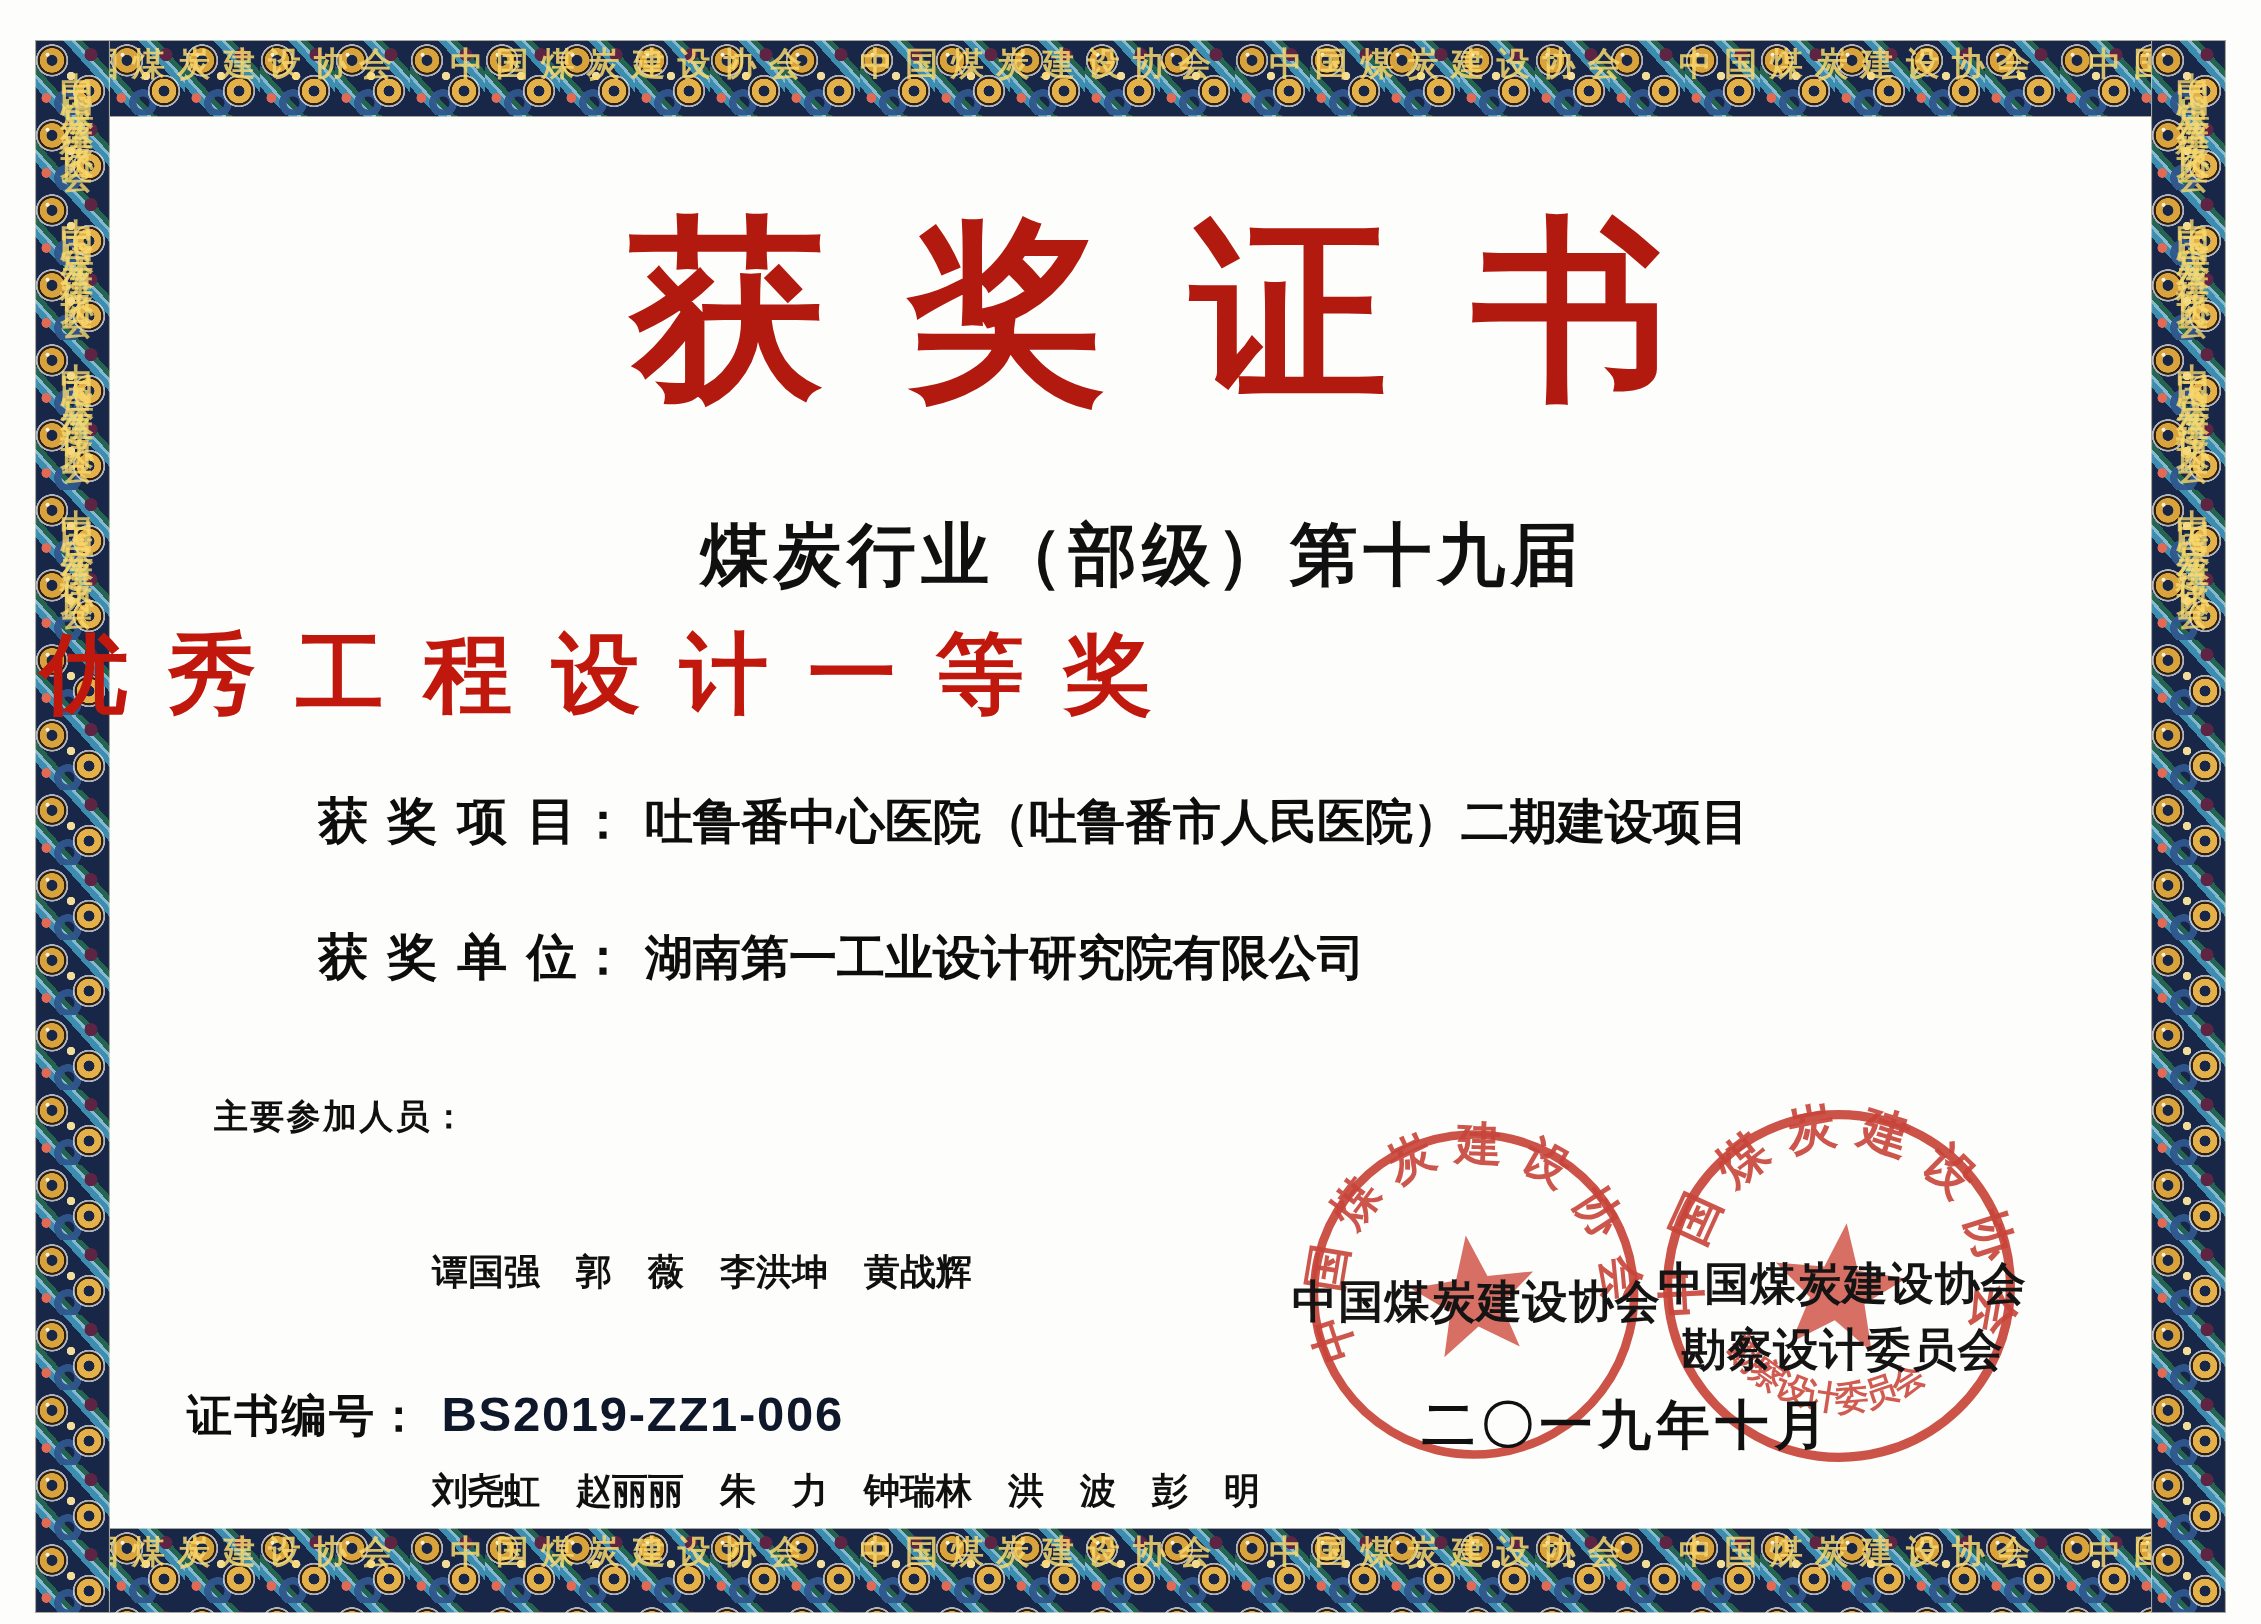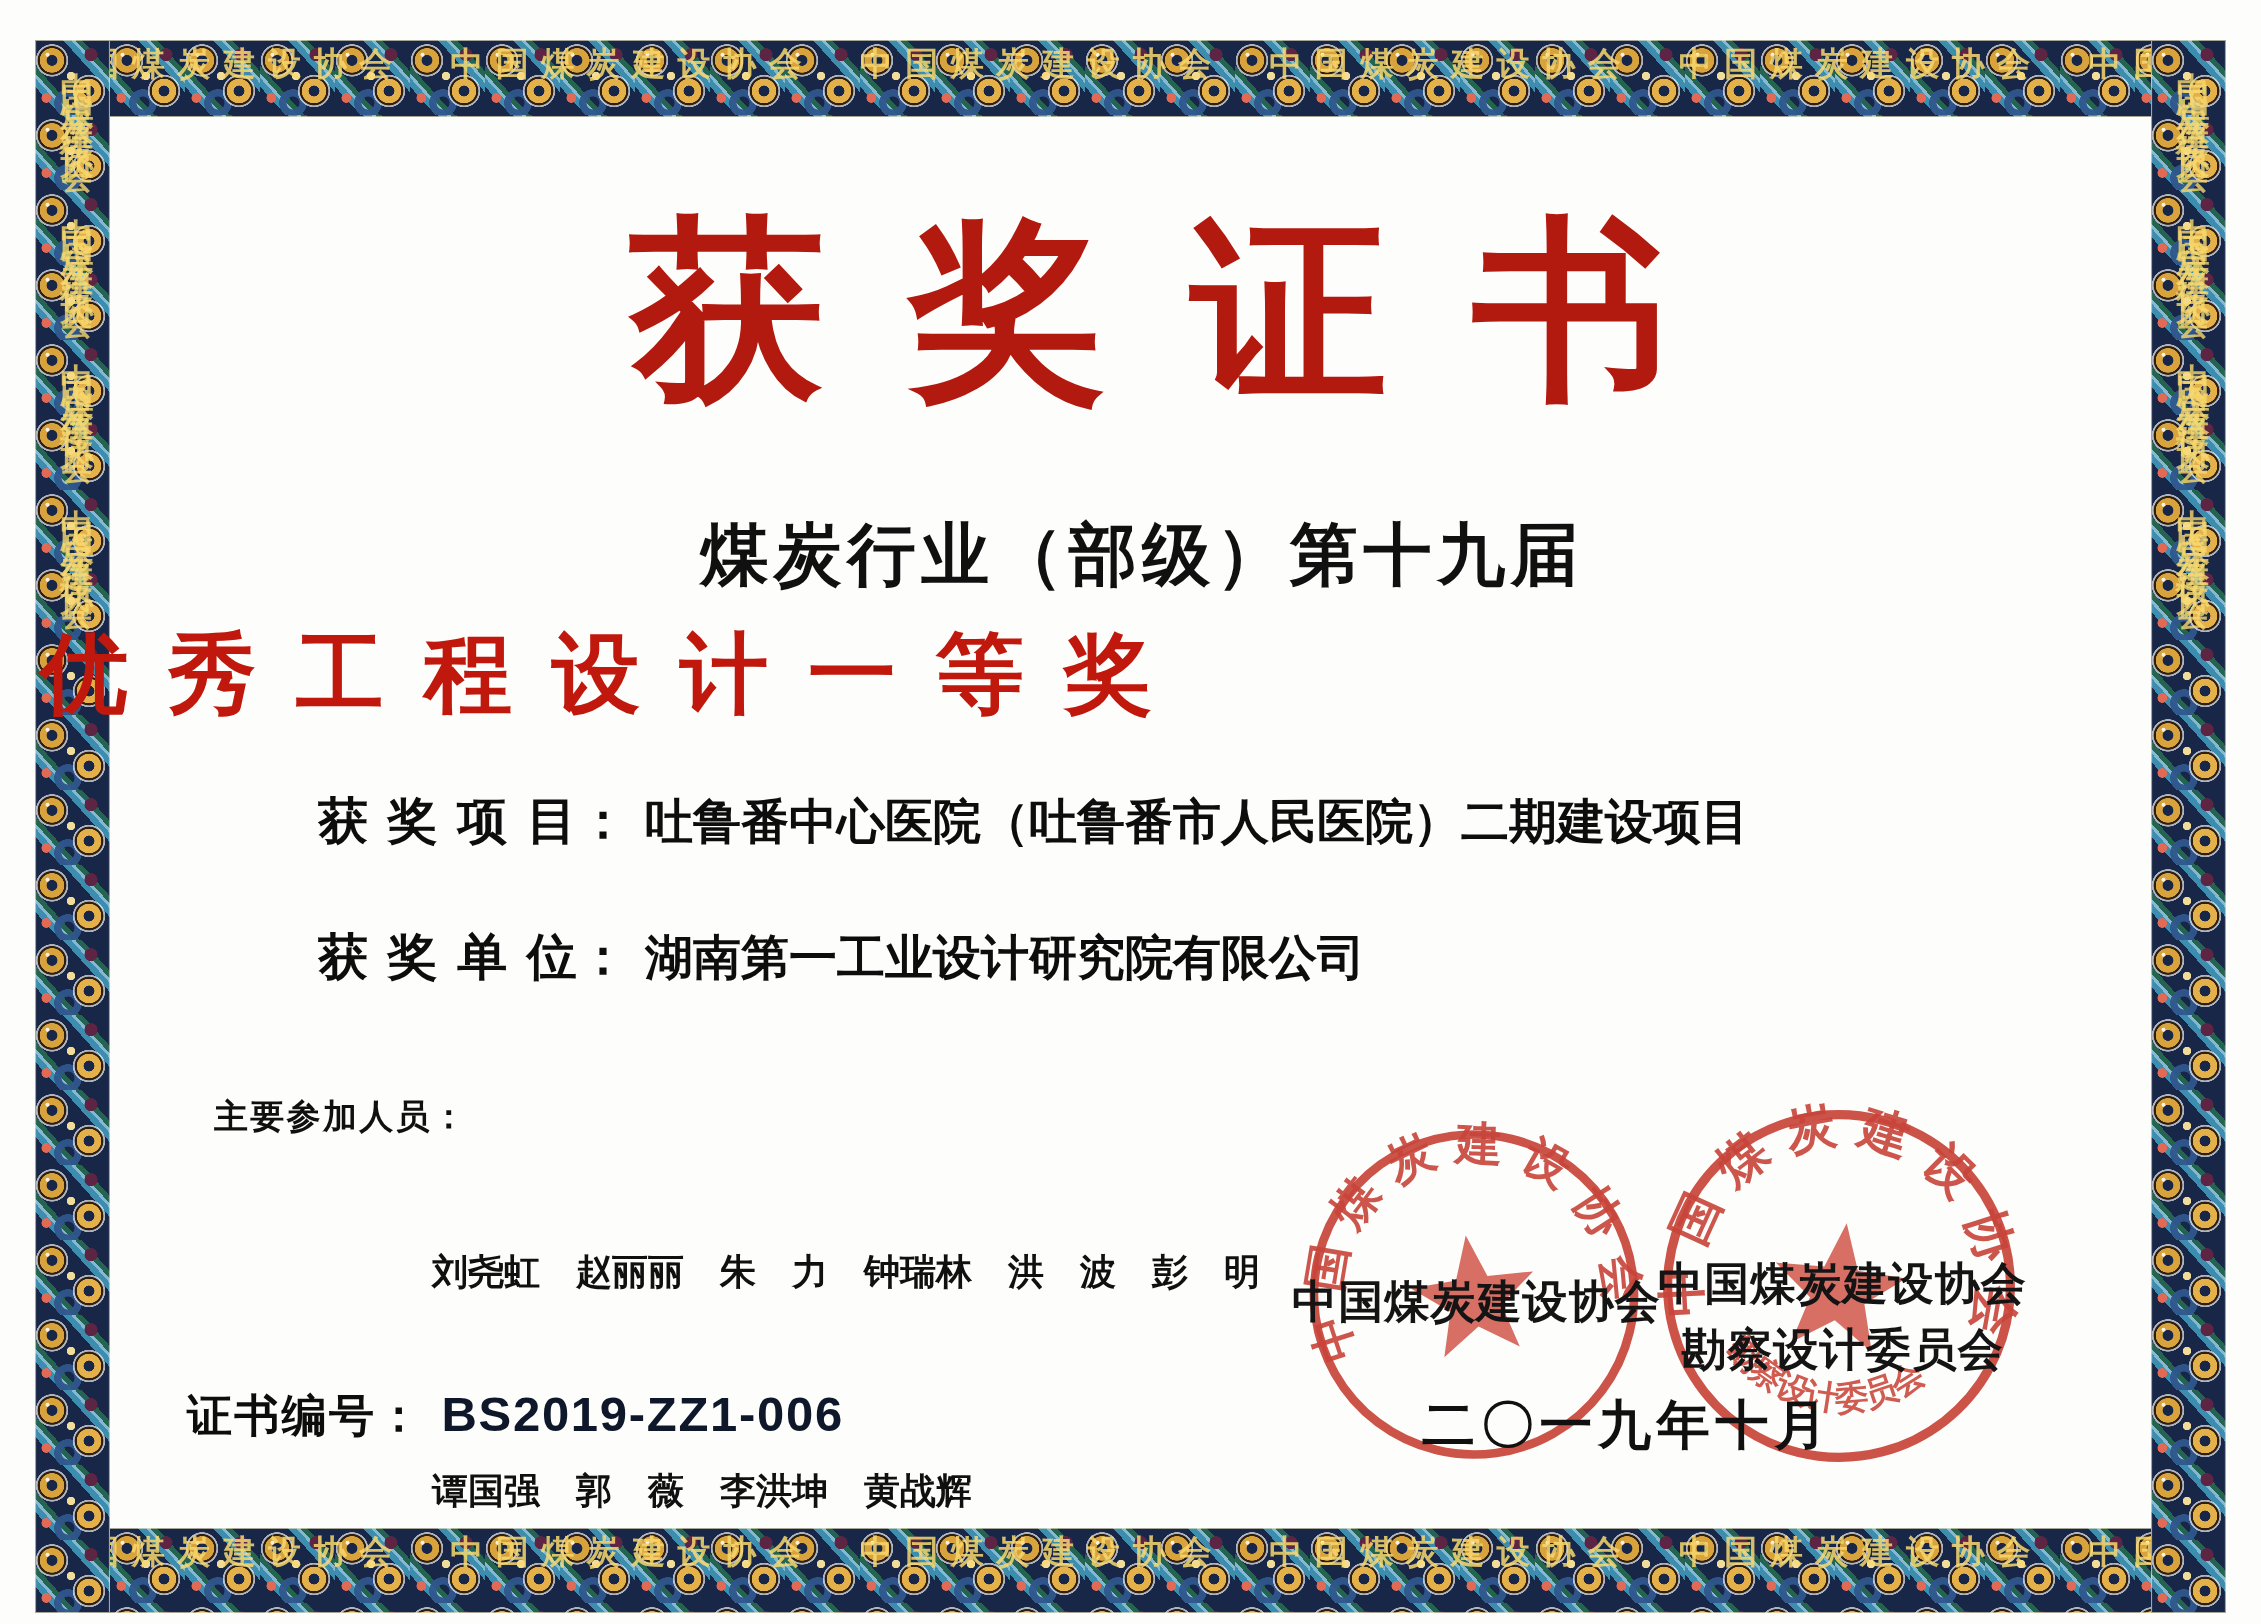--- a/index.html
+++ b/index.html
@@ -119,22 +119,22 @@
     <span class="info-value">吐鲁番中心医院（吐鲁番市人民医院）二期建设项目</span>
   </div>
 
   <div class="info-row row-unit">
     <span class="info-label">获 奖 单 位：</span>
     <span class="info-value">湖南第一工业设计研究院有限公司</span>
   </div>
 
   <div class="participants-label">主要参加人员：</div>
   <div class="participants-names">
+    <div>谭国强　郭　薇　李洪坤　黄战辉</div>
     <div>刘尧虹　赵丽丽　朱　力　钟瑞林　洪　波　彭　明</div>
-    <div>谭国强　郭　薇　李洪坤　黄战辉</div>
   </div>
 
   <div class="certno-row">
     <span class="certno-label">证书编号：</span>
     <span class="certno-value">BS2019-ZZ1-006</span>
   </div>
 
   <svg class="seal seal-left" viewBox="0 0 640 640">
     <circle cx="320" cy="320" r="296" fill="none" stroke="#c5392e" stroke-width="16" opacity="0.92"></circle>
     <defs>

